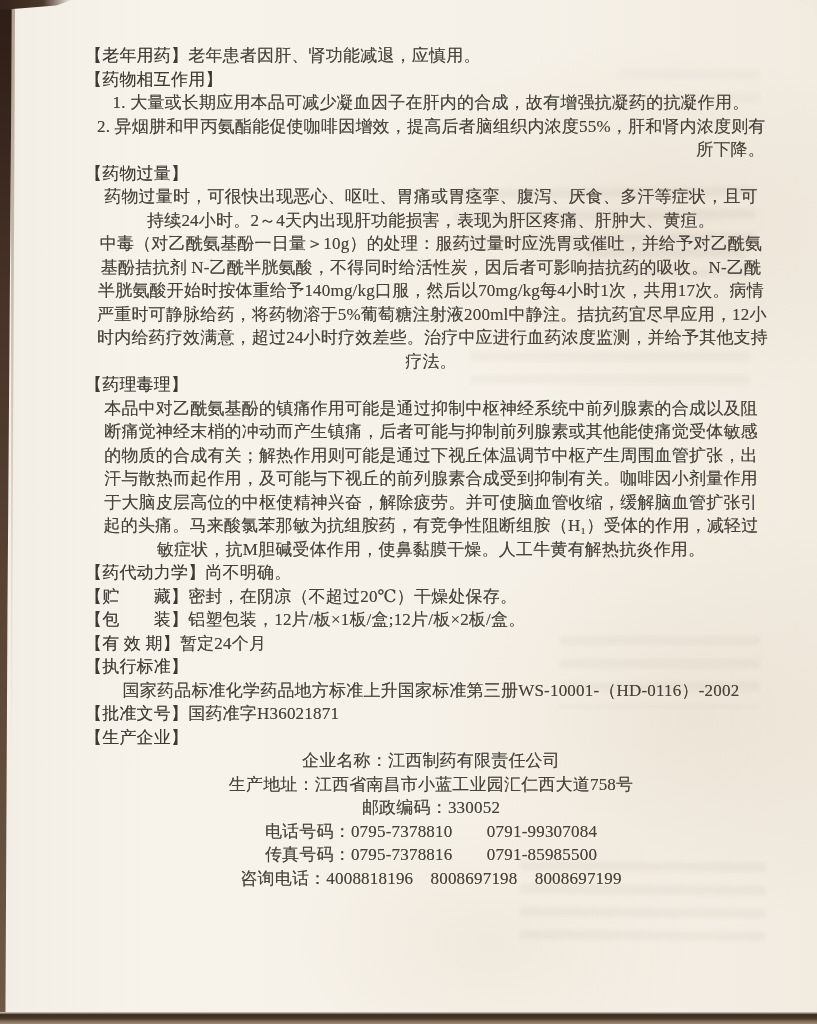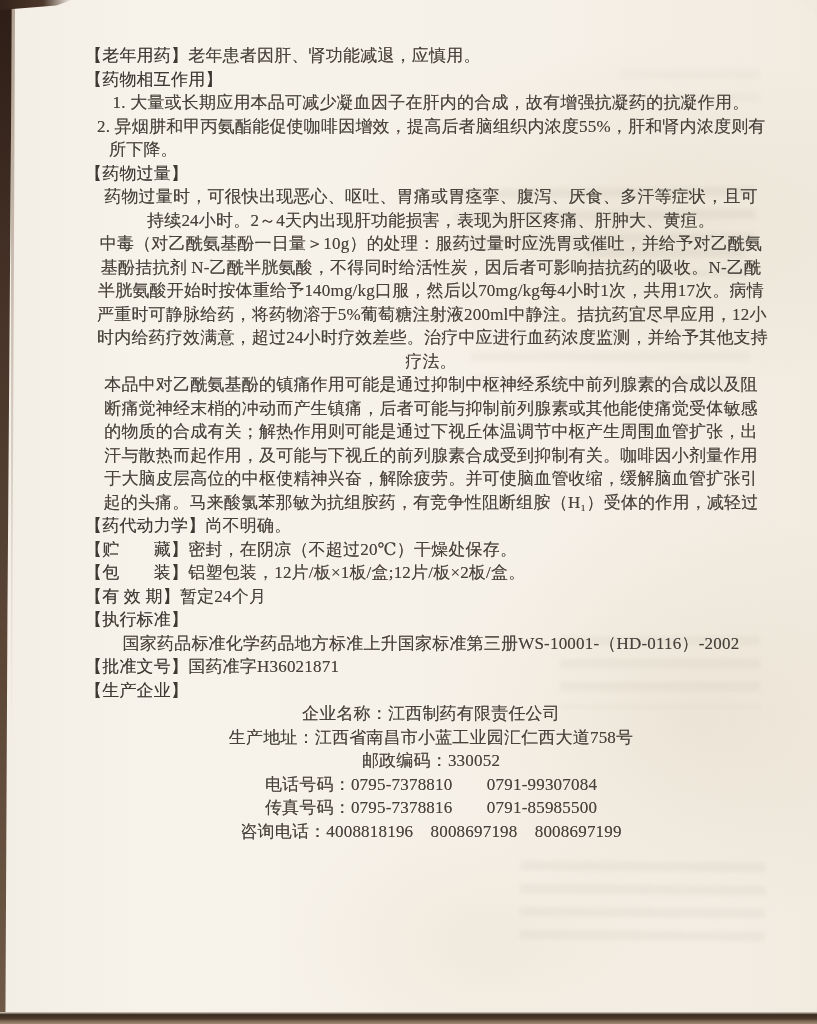--- a/index.html
+++ b/index.html
@@ -44,21 +44,21 @@
     color:#47423b;
     -webkit-font-smoothing:antialiased;
   }
   .line{
     white-space:pre;
     height:23.5px;line-height:23.5px;font-size:17px;
     letter-spacing:.2px;
     text-shadow:0 0 .4px rgba(71,66,59,.55);
   }
   .line.ind1{padding-left:12px;text-align:center;}
-  .line.ind2{padding-left:24px;}
+  .line.ind2{padding-left:24px;text-align:right;}
   .sec-label{color:#3e3933;}
   
   .ghost{
     position:absolute;pointer-events:none;opacity:.5;filter:blur(2.2px);
     background:repeating-linear-gradient(
       to bottom, rgba(139,128,110,.16) 0 9px, rgba(0,0,0,0) 9px 23px);
   }
   .g1{left:455px;top:188px;width:300px;height:54px;transform:rotate(-.6deg);}
   .g2{left:585px;top:248px;width:160px;height:28px;}
   .g3{left:470px;top:352px;width:280px;height:46px;opacity:.32;}
@@ -90,26 +90,28 @@
       <div class="line ind2"><span>所下降。</span></div>
       <div class="line"><span class="sec-label">【药物过量】</span></div>
       <div class="line ind1"><span>药物过量时，可很快出现恶心、呕吐、胃痛或胃痉挛、腹泻、厌食、多汗等症状，且可</span></div>
       <div class="line ind1"><span>持续24小时。2～4天内出现肝功能损害，表现为肝区疼痛、肝肿大、黄疸。</span></div>
       <div class="line ind1"><span>中毒（对乙酰氨基酚一日量＞10g）的处理：服药过量时应洗胃或催吐，并给予对乙酰氨</span></div>
       <div class="line ind1"><span>基酚拮抗剂 N-乙酰半胱氨酸，不得同时给活性炭，因后者可影响拮抗药的吸收。N-乙酰</span></div>
       <div class="line ind1"><span>半胱氨酸开始时按体重给予140mg/kg口服，然后以70mg/kg每4小时1次，共用17次。病情</span></div>
       <div class="line ind1"><span>严重时可静脉给药，将药物溶于5%葡萄糖注射液200ml中静注。拮抗药宜尽早应用，12小</span></div>
       <div class="line ind1"><span>时内给药疗效满意，超过24小时疗效差些。治疗中应进行血药浓度监测，并给予其他支持</span></div>
       <div class="line ind1"><span>疗法。</span></div>
+      <div class="line"><span class="sec-label">【药理毒理】</span></div>
       <div class="line ind1"><span>本品中对乙酰氨基酚的镇痛作用可能是通过抑制中枢神经系统中前列腺素的合成以及阻</span></div>
       <div class="line ind1"><span>断痛觉神经末梢的冲动而产生镇痛，后者可能与抑制前列腺素或其他能使痛觉受体敏感</span></div>
       <div class="line ind1"><span>的物质的合成有关；解热作用则可能是通过下视丘体温调节中枢产生周围血管扩张，出</span></div>
       <div class="line ind1"><span>汗与散热而起作用，及可能与下视丘的前列腺素合成受到抑制有关。咖啡因小剂量作用</span></div>
       <div class="line ind1"><span>于大脑皮层高位的中枢使精神兴奋，解除疲劳。并可使脑血管收缩，缓解脑血管扩张引</span></div>
       <div class="line ind1"><span>起的头痛。马来酸氯苯那敏为抗组胺药，有竞争性阻断组胺（H₁）受体的作用，减轻过</span></div>
+      <div class="line ind1"><span>敏症状，抗M胆碱受体作用，使鼻黏膜干燥。人工牛黄有解热抗炎作用。</span></div>
       <div class="line"><span class="sec-label">【药代动力学】</span><span>尚不明确。</span></div>
       <div class="line"><span class="sec-label">【贮　　藏】</span><span>密封，在阴凉（不超过20℃）干燥处保存。</span></div>
       <div class="line"><span class="sec-label">【包　　装】</span><span>铝塑包装，12片/板×1板/盒;12片/板×2板/盒。</span></div>
       <div class="line"><span class="sec-label">【有 效 期】</span><span>暂定24个月</span></div>
       <div class="line"><span class="sec-label">【执行标准】</span></div>
       <div class="line ind1"><span>国家药品标准化学药品地方标准上升国家标准第三册WS-10001-（HD-0116）-2002</span></div>
       <div class="line"><span class="sec-label">【批准文号】</span><span>国药准字H36021871</span></div>
       <div class="line"><span class="sec-label">【生产企业】</span></div>
       <div class="line ind1"><span>企业名称：</span><span>江西制药有限责任公司</span></div>
       <div class="line ind1"><span>生产地址：</span><span>江西省南昌市小蓝工业园汇仁西大道758号</span></div>

